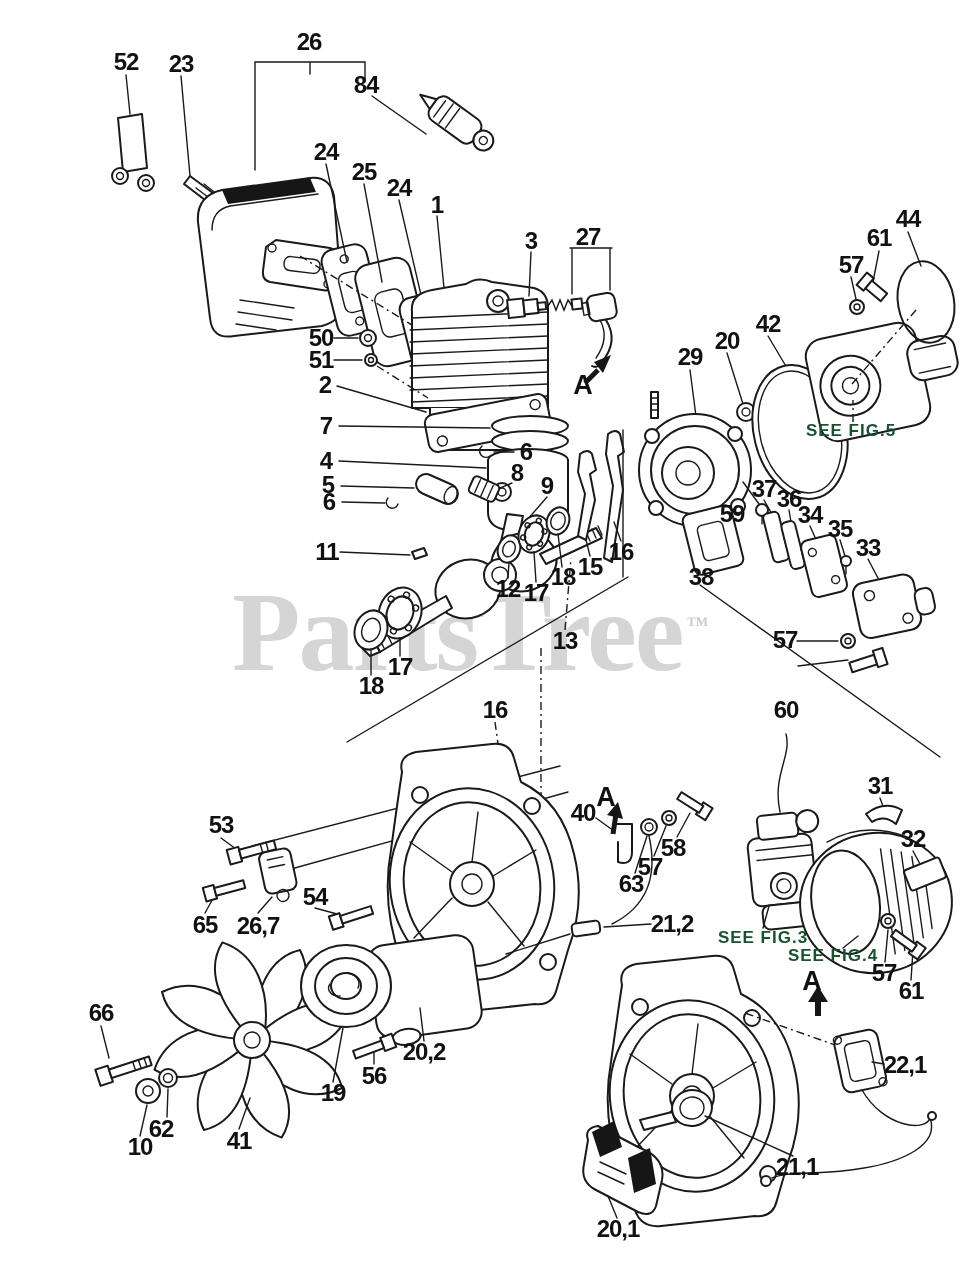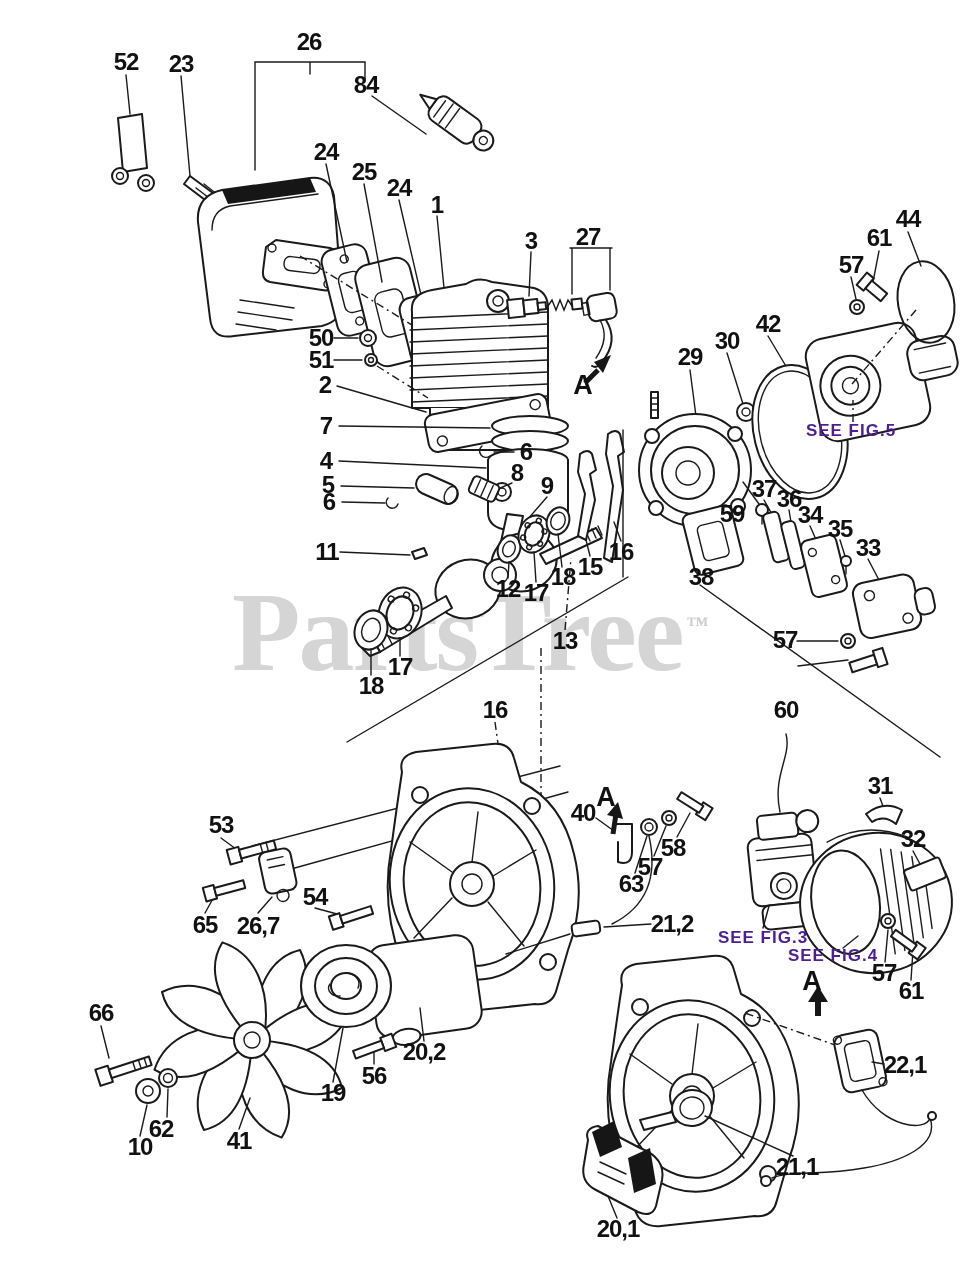--- a/index.html
+++ b/index.html
@@ -10,21 +10,21 @@
   .sw{stroke:#1a1a1a;stroke-width:2;fill:#ffffff;stroke-linecap:round;stroke-linejoin:round;}
   .s1{stroke:#1a1a1a;stroke-width:1.4;fill:none;stroke-linecap:round;}
   .dd{stroke:#1a1a1a;stroke-width:1.4;fill:none;stroke-dasharray:8 4 2 4;}
   .blk{fill:#161616;stroke:none;}
   .watermark{position:absolute;left:232px;top:568px;color:#d5d5d5;
              font-family:"Liberation Serif",serif;font-weight:700;font-size:112px;
              letter-spacing:-2px;white-space:nowrap;z-index:1;pointer-events:none;}
   .watermark sup{font-size:22px;color:#cccccc;vertical-align:super;letter-spacing:0;margin-left:4px;}
   .callout{position:absolute;transform:translate(-50%,-50%);color:#111;
            font-weight:700;font-size:24px;letter-spacing:-1px;z-index:3;white-space:nowrap;}
-  .fignote{position:absolute;transform:translate(-50%,-50%);color:#4c1d95;
+  .fignote{position:absolute;transform:translate(-50%,-50%);color:#14532d;
            font-weight:700;font-size:17px;letter-spacing:1px;z-index:3;white-space:nowrap;}
   .amark{position:absolute;transform:translate(-50%,-50%);color:#111;
          font-weight:700;font-size:27px;z-index:3;}
 </style>
 </head>
 <body>
 
 <div class="stage">
 
   <div class="watermark"><span>PartsTree</span><sup>™</sup></div>
@@ -498,21 +498,21 @@
       <div class="callout" style="left: 326px; top: 152px;">24</div>
       <div class="callout" style="left: 364px; top: 172px;">25</div>
       <div class="callout" style="left: 399px; top: 188px;">24</div>
       <div class="callout" style="left: 437px; top: 205px;">1</div>
       <div class="callout" style="left: 531px; top: 241px;">3</div>
       <div class="callout" style="left: 588px; top: 237px;">27</div>
       <div class="callout" style="left: 908px; top: 219px;">44</div>
       <div class="callout" style="left: 879px; top: 238px;">61</div>
       <div class="callout" style="left: 851px; top: 265px;">57</div>
       <div class="callout" style="left: 768px; top: 324px;">42</div>
-      <div class="callout" style="left: 727px; top: 341px;">30</div>
+      <div class="callout" style="left: 727px; top: 341px;">20</div>
       <div class="callout" style="left: 690px; top: 357px;">29</div>
       <div class="callout" style="left: 321px; top: 338px;">50</div>
       <div class="callout" style="left: 321px; top: 360px;">51</div>
       <div class="callout" style="left: 325px; top: 385px;">2</div>
       <div class="callout" style="left: 326px; top: 426px;">7</div>
       <div class="callout" style="left: 326px; top: 461px;">4</div>
       <div class="callout" style="left: 328px; top: 485px;">5</div>
       <div class="callout" style="left: 329px; top: 502px;">6</div>
       <div class="callout" style="left: 526px; top: 452px;">6</div>
       <div class="callout" style="left: 517px; top: 473px;">8</div>

